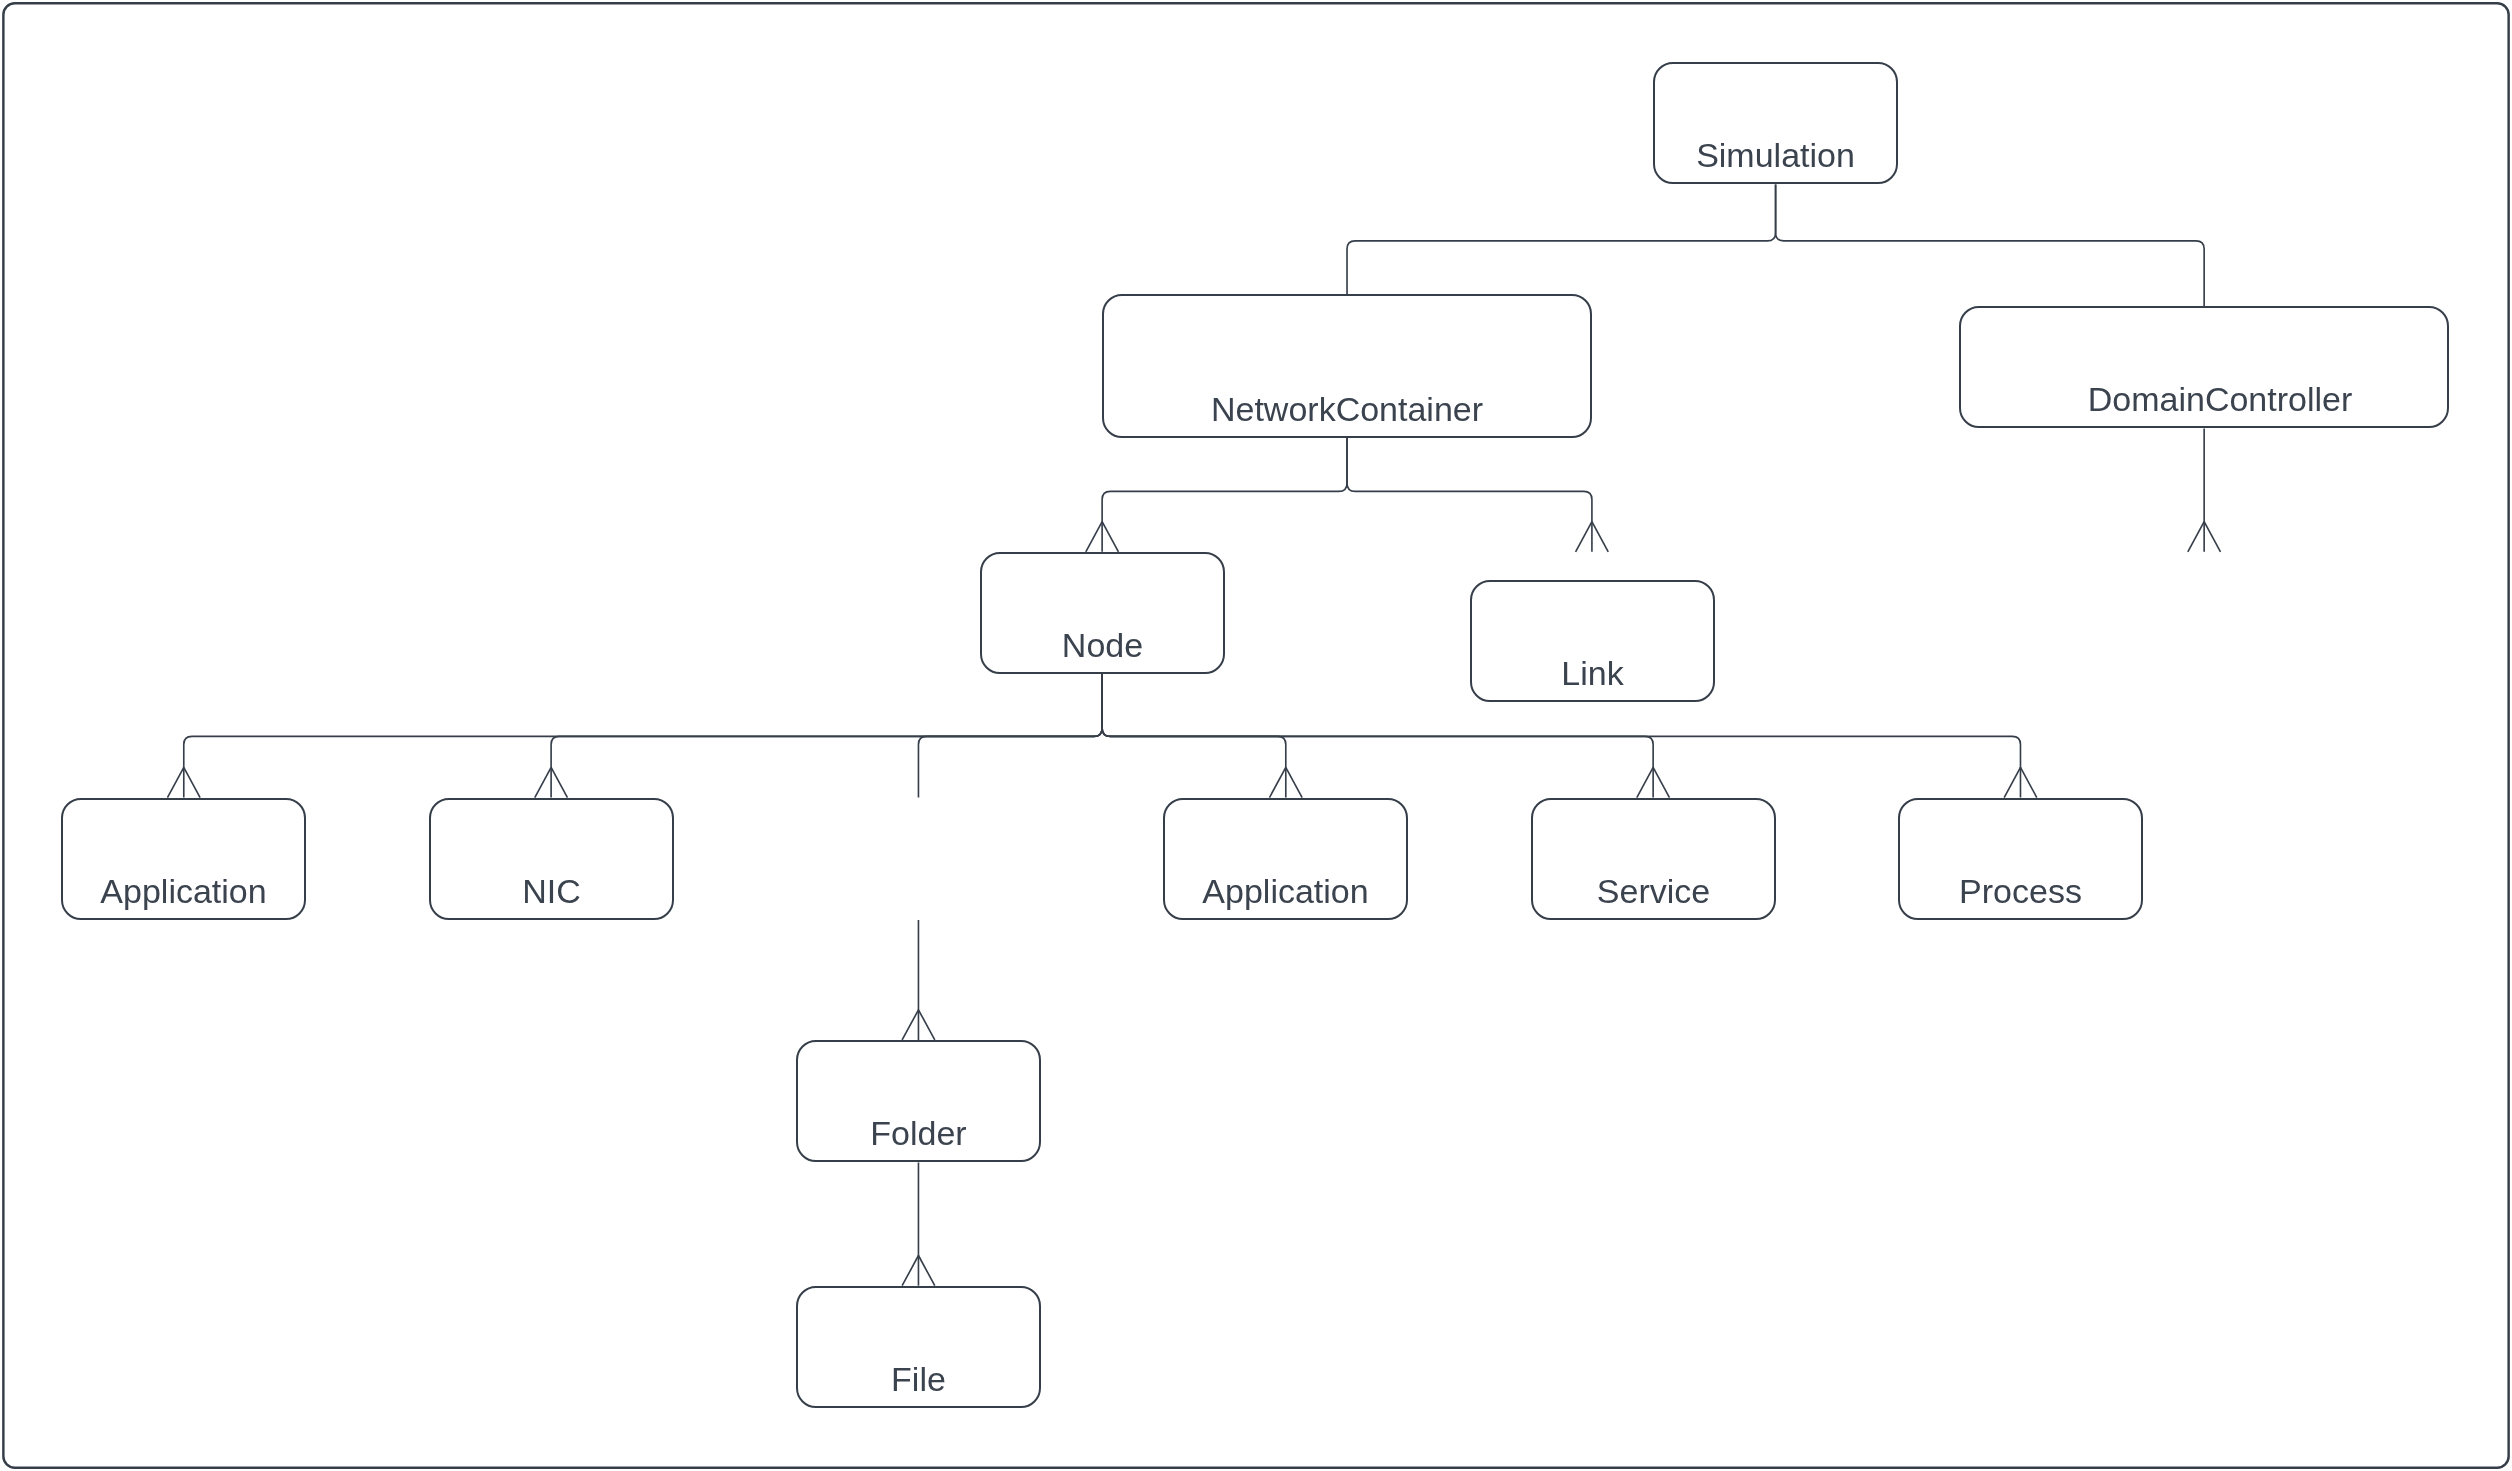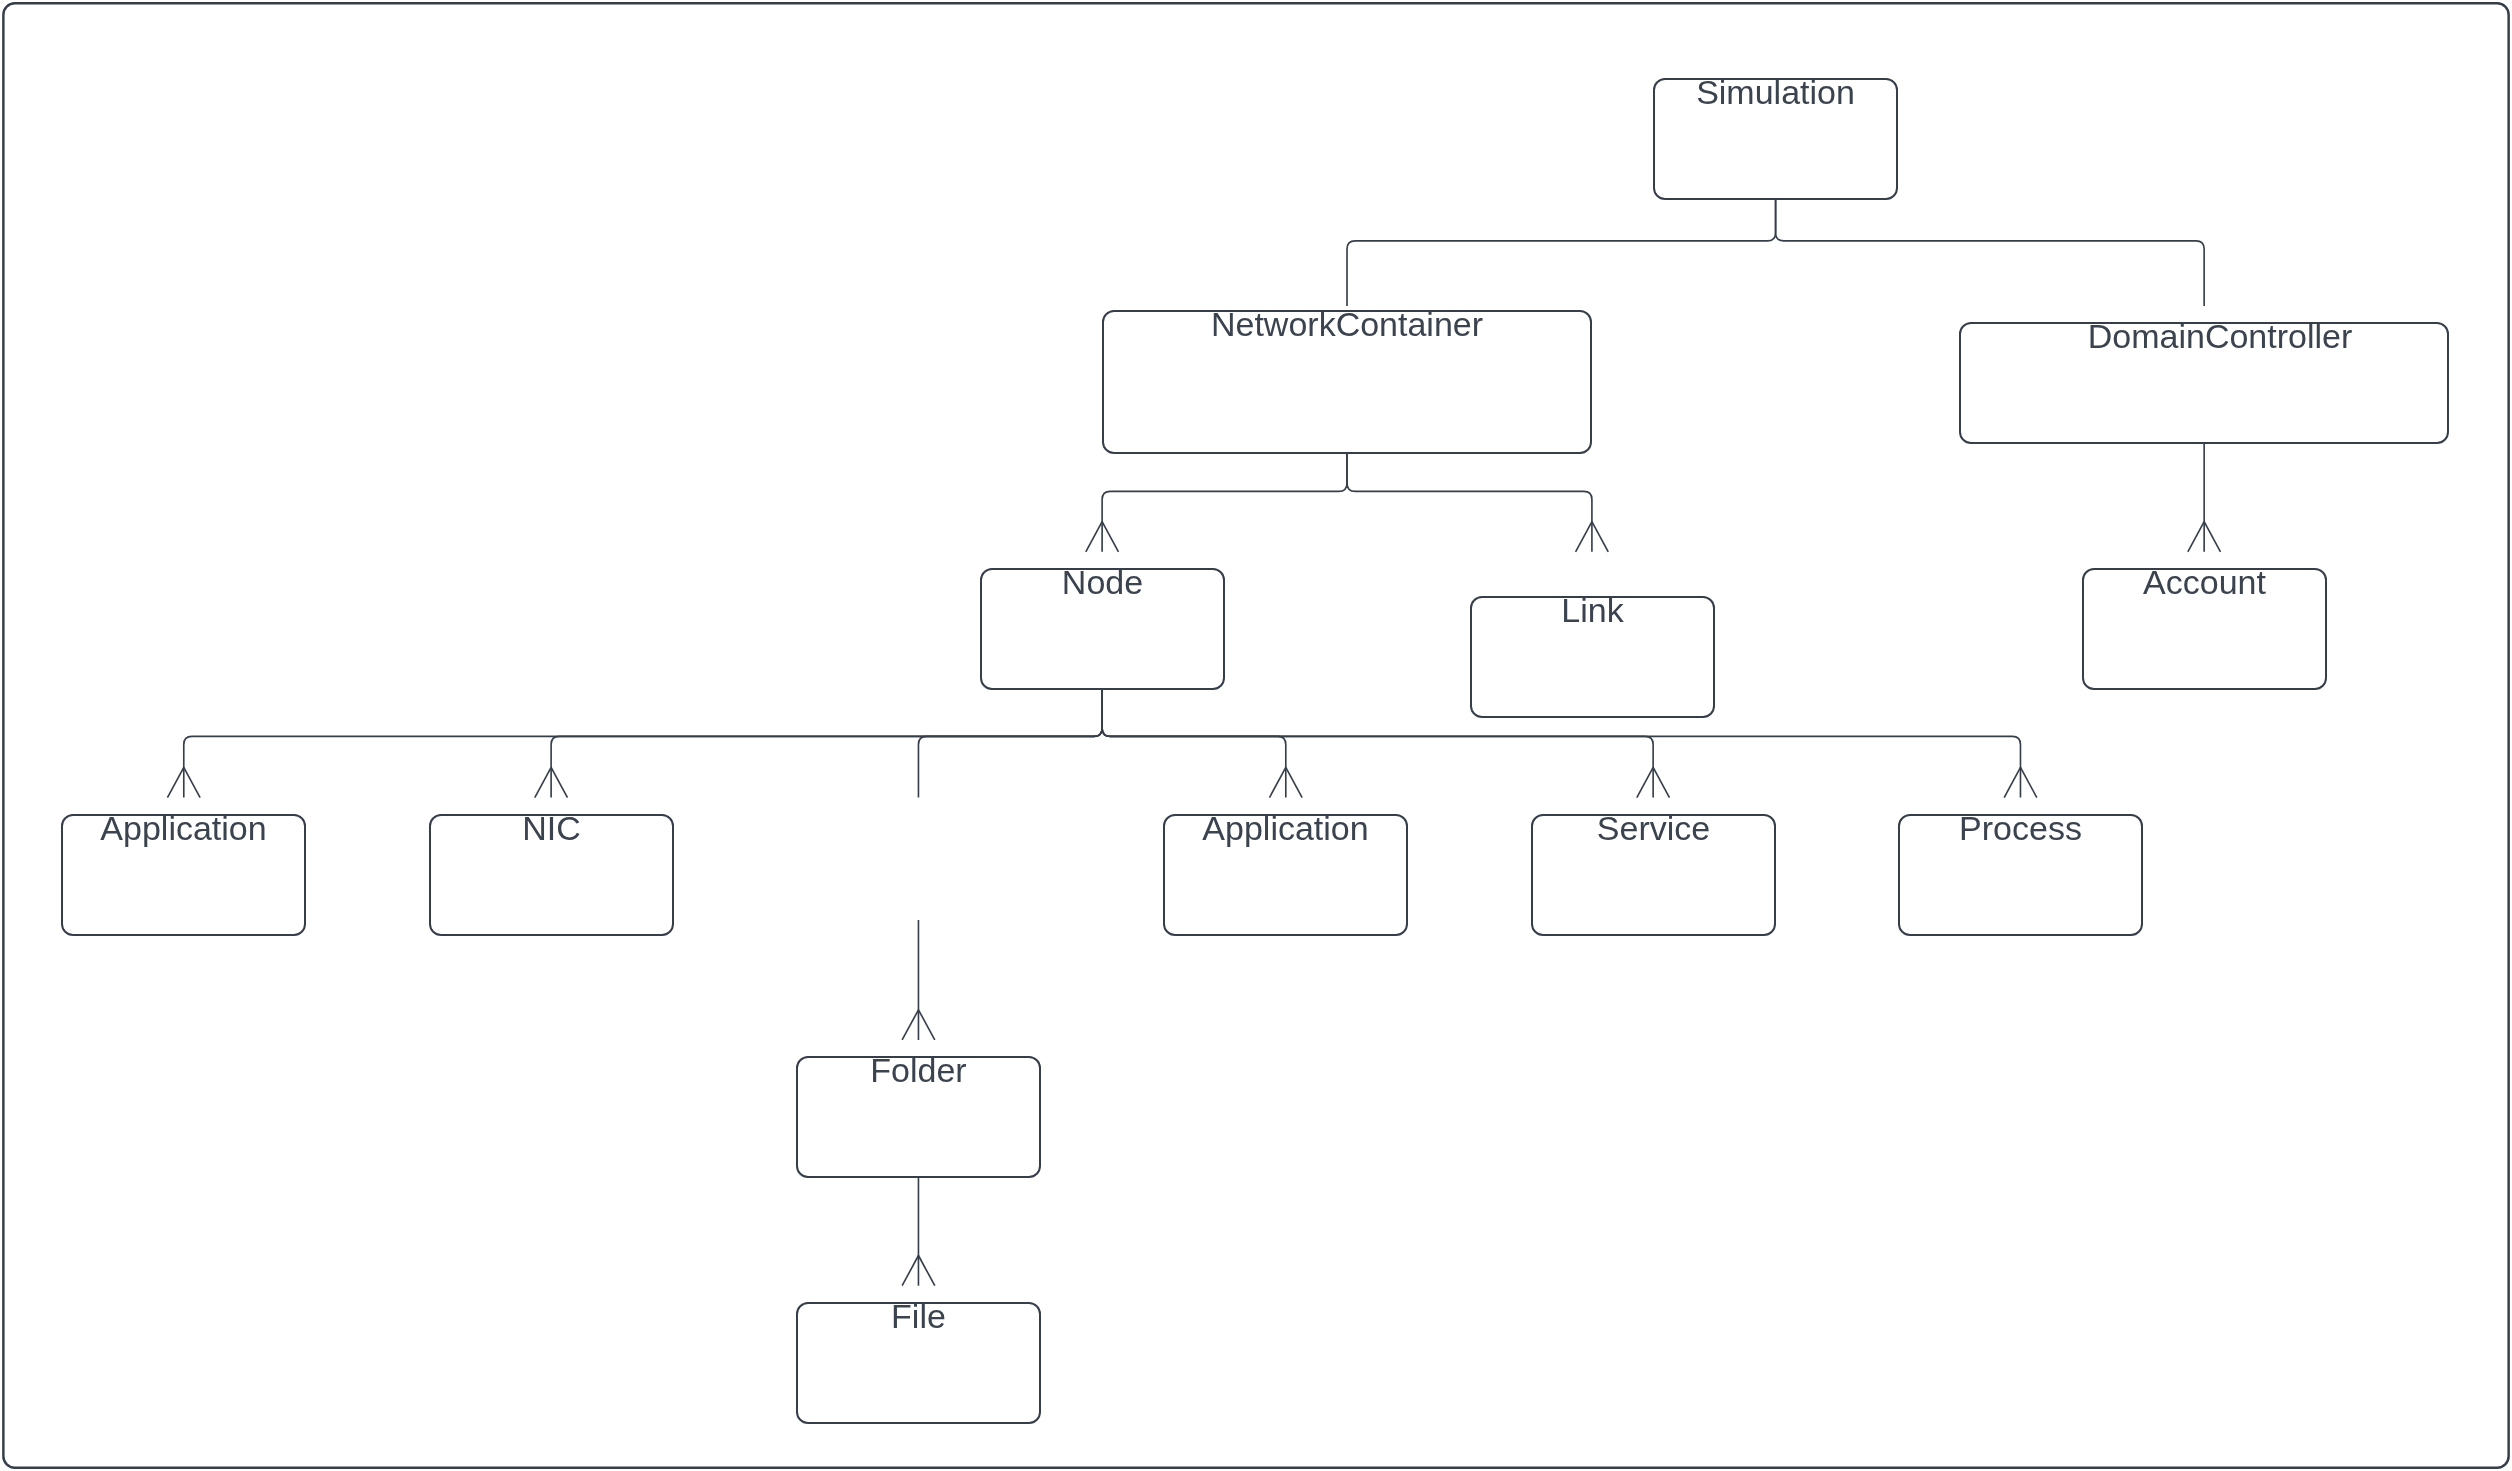--- a/index.html
+++ b/index.html
@@ -12,22 +12,22 @@
   }
   #edge-layer{position:absolute;left:0;top:0;}
   #edge-layer path.edge{fill:none;stroke:var(--stroke,#363e4a);stroke-width:2;}
   #edge-layer line.foot{stroke:var(--stroke,#363e4a);stroke-width:2;}
   #edge-layer rect.outer-border{fill:none;stroke:var(--stroke,#363e4a);stroke-width:3;}
   .node{
     position:absolute;
     box-sizing:border-box;
     background:#ffffff;
     border:2px solid var(--stroke,#363e4a);
-    border-radius:12px;
-    display:flex;align-items:flex-start;justify-content:center;margin-top:16px;
+    border-radius:20px;
+    display:flex;align-items:flex-end;justify-content:center;
   }
   .node .label{
     font-size:34px;
     color:var(--text,#3b434f);
     white-space:nowrap;
     transform:translateY(-7.3px);
   }
 </style>
 </head>
 <body>
@@ -81,23 +81,20 @@
   </div>
   <div class="node" style="left: 1959px; top: 306px; width: 490px; height: 122px; padding-left: 32px;">
     <span class="label">DomainController</span>
   </div>
   <div class="node" style="left: 980px; top: 552px; width: 245px; height: 122px;">
     <span class="label">Node</span>
   </div>
   <div class="node" style="left: 1470px; top: 580px; width: 245px; height: 122px;">
     <span class="label">Link</span>
   </div>
-  <div class="node" style="left: 2082px; top: 552px; width: 245px; height: 122px;">
-    <span class="label">Account</span>
-  </div>
   <div class="node" style="left: 61px; top: 798px; width: 245px; height: 122px;">
     <span class="label">Application</span>
   </div>
   <div class="node" style="left: 429px; top: 798px; width: 245px; height: 122px;">
     <span class="label">NIC</span>
   </div>
   <div class="node" style="left: 1163px; top: 798px; width: 245px; height: 122px;">
     <span class="label">Application</span>
   </div>
   <div class="node" style="left: 1531px; top: 798px; width: 245px; height: 122px;">

